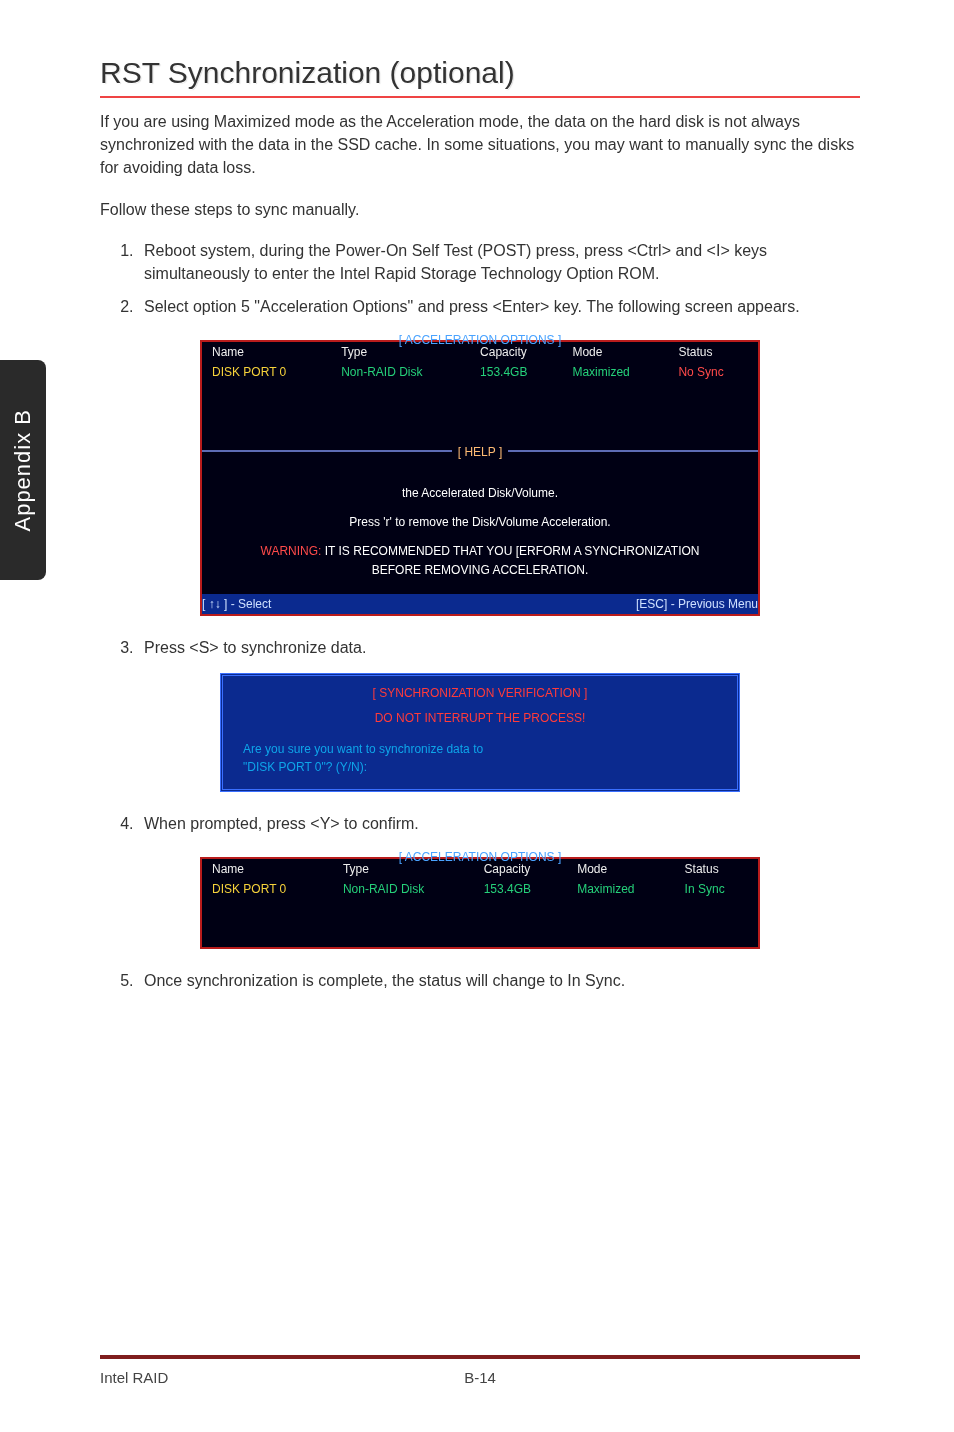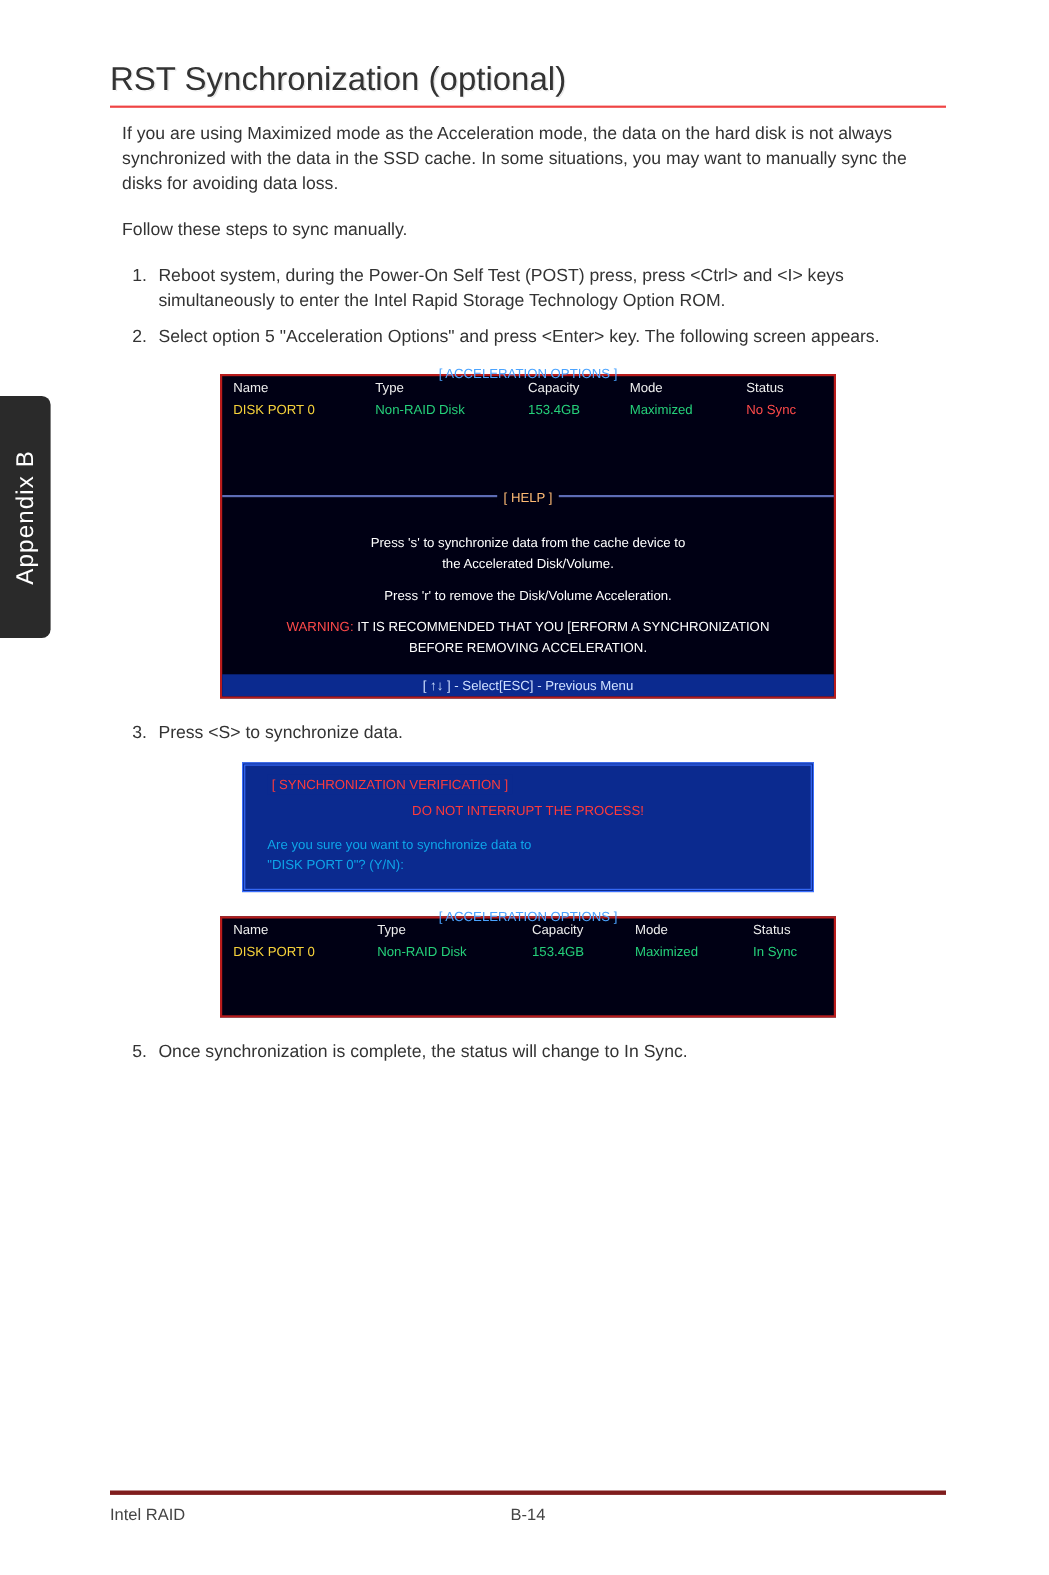--- a/index.html
+++ b/index.html
@@ -38,21 +38,21 @@
   }
   h1.section-title {
     font-size: 30px;
     font-weight: normal;
     color: #333;
     text-shadow: 0 1px 0 #fff, 1px 1px 1px rgba(0,0,0,0.15);
     border-bottom: 2px solid #ef4444;
     padding-bottom: 6px;
     margin-bottom: 12px;
   }
-  p.body { font-size: 16px; line-height: 1.45; margin-bottom: 18px; margin-left: 11px; }
+  p.body { font-size: 16px; line-height: 1.45; margin-bottom: 18px; }
   ol.steps { list-style: decimal; padding-left: 38px; font-size: 16px; line-height: 1.45; }
   ol.steps li { margin-bottom: 10px; padding-left: 6px; }
   ol.steps.two { margin-top: 20px; }
   .screen {
     margin: 22px auto 0 auto;
     background: #000014;
     border: 2px solid #b91c1c;
     color: #fff;
     font-family: Arial, sans-serif;
     font-size: 12px;
@@ -89,26 +89,26 @@
     display:inline-block;
     background:#000014;
     padding:0 6px;
     color:#fdba74;
   }
   .help-box .warn-red { color: #ff4a4a; }
   .footer-bar {
     background: #0b2a8f;
     color: #cfe0ff;
     display: flex;
-    justify-content: center;
+    justify-content: space-between;
     padding: 3px 0;
     font-size: 12px;
   }
   .verify-inner { padding: 8px 20px 12px 20px; line-height:1.55; }
-  .verify-title-row { margin-bottom:6px; }
+  .verify-title-row { text-align:center; margin-bottom:6px; }
   .verify-title { display:inline-block; color:#ff3b3b; background:#0b2a8f; padding:0 4px; }
   .verify-red { color:#ff3b3b; text-align:center; }
   .verify-white { color:#0ea5e9; margin-top:12px; }
   .page-footer {
     position: absolute;
     left: 100px;
     bottom: 46px;
     width: 760px;
     border-top: 4px solid #7f1d1d;
     padding-top: 10px;
@@ -153,21 +153,20 @@
         <td class="green">Non-RAID Disk</td>
         <td class="green">153.4GB</td>
         <td class="green">Maximized</td>
         <td class="red">No Sync</td>
       </tr>
     </tbody>
       </table>
     <div style="height:60px"></div>
     <div class="help-box">
       <div style="text-align:center"><span class="help-title">[  HELP  ]</span></div>
-      <div>Press 's' to synchronize data from the cache device to</div>
       <div>the Accelerated Disk/Volume.</div>
       <div style="height:10px"></div>
       <div>Press 'r' to remove the Disk/Volume Acceleration.</div>
       <div style="height:10px"></div>
       <div><span class="warn-red">WARNING:</span><span> IT IS RECOMMENDED THAT YOU [ERFORM A SYNCHRONIZATION</span></div>
       <div>BEFORE REMOVING ACCELERATION.</div>
     </div>
     <div class="footer-bar">
       <span>[ ↑↓ ] - Select</span>
       <span>[ESC] - Previous Menu</span>
@@ -180,20 +179,23 @@
 
   <div class="screen verify">
     <div class="verify-inner">
       <div class="verify-title-row"><span class="verify-title">[ SYNCHRONIZATION VERIFICATION ]</span></div>
       <div class="verify-red">DO NOT INTERRUPT THE PROCESS!</div>
       <div class="verify-white">Are you sure you want to synchronize data to</div>
       <div class="verify-white" style="margin-top:0">"DISK PORT 0"? (Y/N):</div>
     </div>
   </div>
 
+  <ol class="steps two" start="4">
+    <li>When prompted, press &lt;Y&gt; to confirm.</li>
+  </ol>
 
   <div class="screen after">
     <div class="panel-title-row">
         <div class="panel-title">[ ACCELERATION OPTIONS ]</div>
       </div>
     <table class="tbl">
       <tbody>
           <tr>
         <th>Name</th>
         <th>Type</th>

